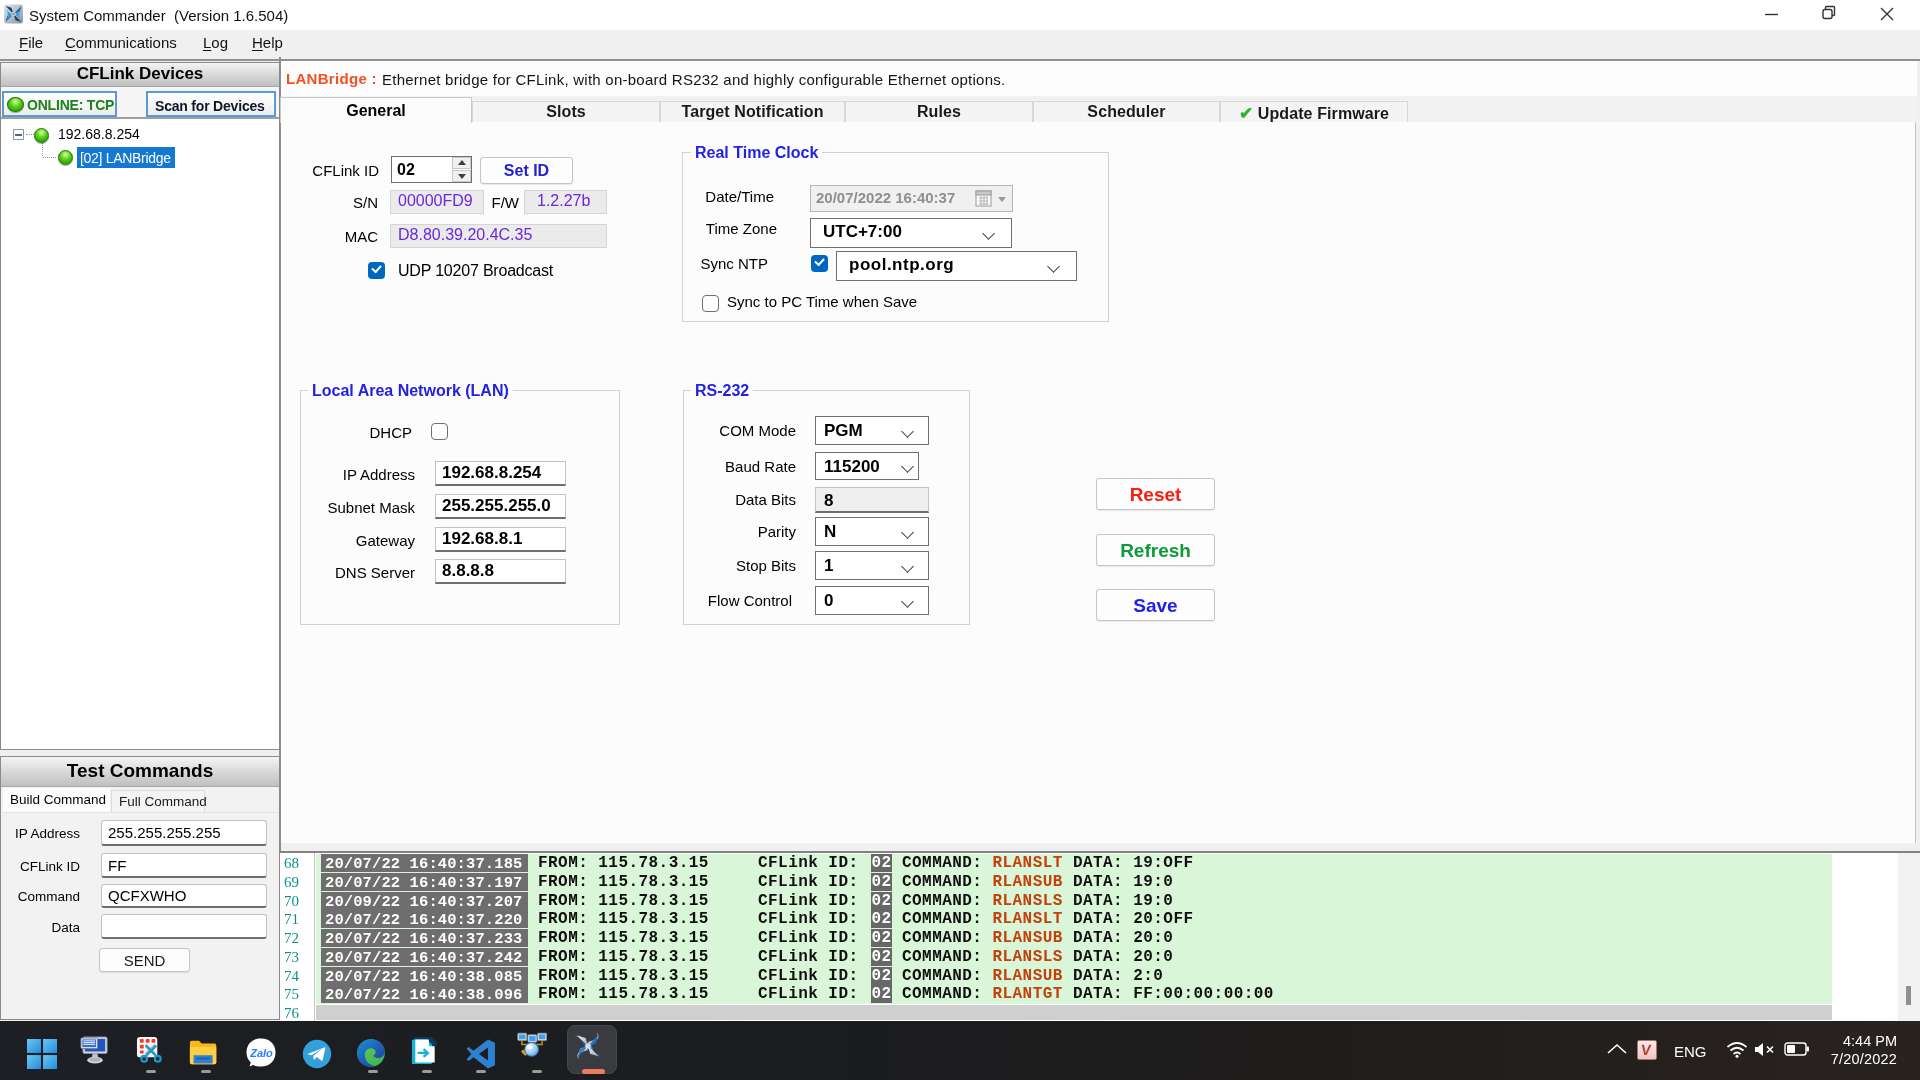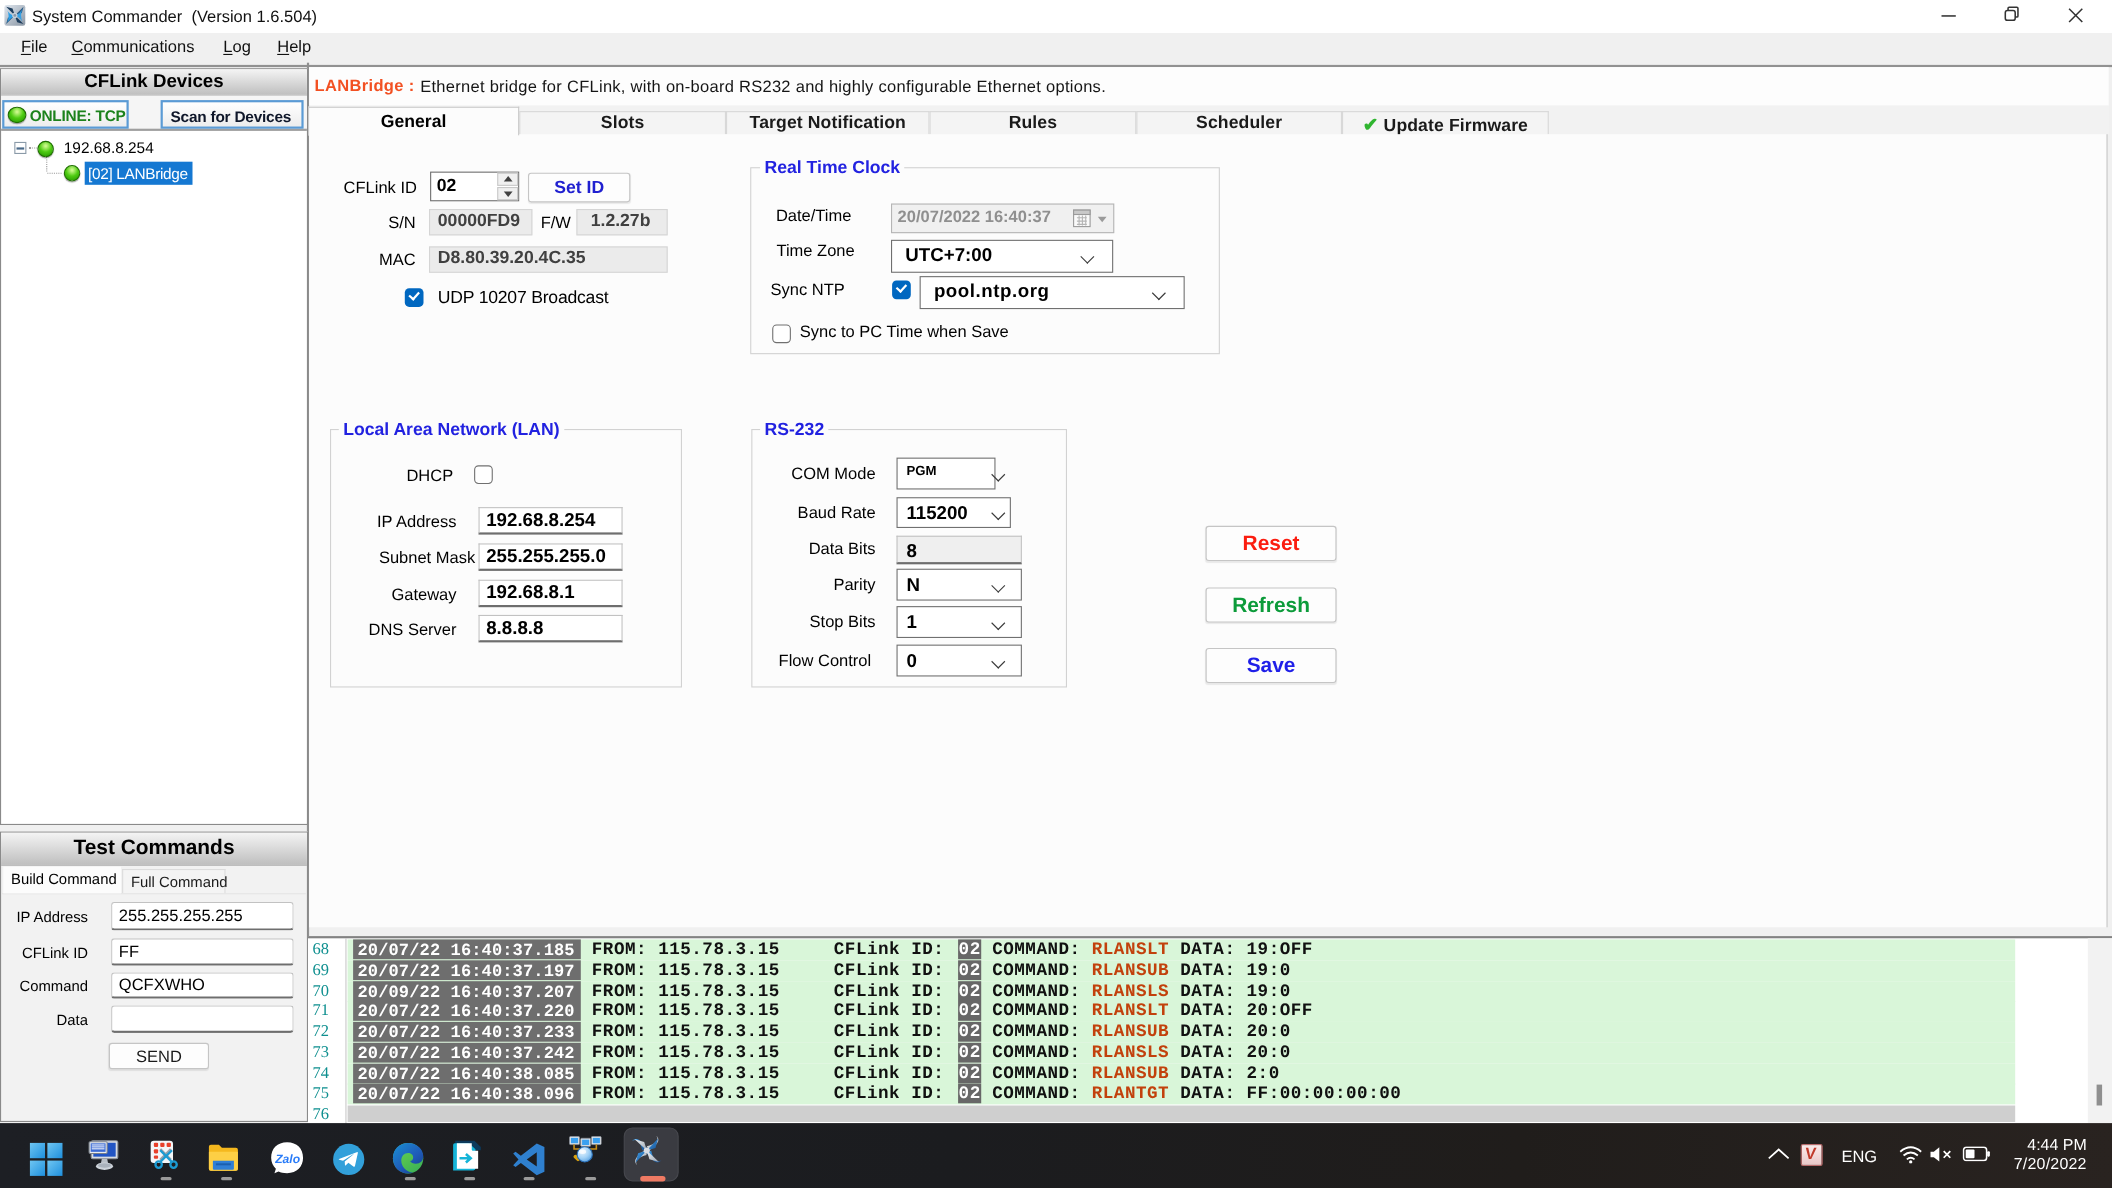--- a/index.html
+++ b/index.html
@@ -23,21 +23,21 @@
 .greenball { position:absolute; border-radius:50%; background:radial-gradient(circle at 50% 28%, #c8f788 6%, #4ecb12 48%, #2a9e00 88%); border:1px solid #1f6e00; box-shadow:0 1px 1px rgba(0,0,0,0.35); }
 
 
 .tbox { position:absolute; background:#fff; border:1px solid #c2c2c2; border-bottom:2px solid #6e6e6e; font-size:16px; font-weight:bold; color:#000; }
 .combo { position:absolute; background:#fff; border:1px solid #707070; font-size:16px; font-weight:bold; color:#000; }
 .chev { position:absolute; width:11px; height:11px; }
 .chev:before { content:""; position:absolute; left:0; top:1px; width:8px; height:8px; border-right:1.7px solid #3a3a3a; border-bottom:1.7px solid #3a3a3a; transform:rotate(45deg); }
 .lbl { position:absolute; font-size:15px; color:#000; text-align:right; margin-top:-1px; }
 .grp { position:absolute; border:1px solid #d2d2d2; }
 .grplbl { position:absolute; font-size:16px; font-weight:bold; color:#2222e0; background:#fcfcfc; padding:0 4px; }
-.gbox { position:absolute; background:#ebebeb; border:1px solid #d5d5d5; font-size:16px; font-weight:bold; color:#404040; }
+.gbox { position:absolute; background:#ebebeb; border:1px solid #d5d5d5; font-size:16px; font-weight:normal; color:#6d28d9; }
 .cb { position:absolute; width:17px; height:17px; border-radius:4px; }
 .cb.on { background:#0067c0; }
 .cb.on:before { content:""; position:absolute; left:4px; top:3px; width:7px; height:4px; border-left:2px solid #fff; border-bottom:2px solid #fff; transform:rotate(-48deg); }
 .cb.off { background:#fff; border:1px solid #707070; }
 .btn { position:absolute; background:#fdfdfd; border:1px solid #c5c5c5; border-radius:3px; text-align:center; font-weight:bold; box-shadow:0 1px 1px rgba(0,0,0,0.08); }
 
 
 #lanstrip { left:281px; top:61px; width:1636px; height:35px; background:#fdfdfd; }
 #tabrow { left:281px; top:96px; width:1636px; height:26px; background:#f2f2f2; }
 .tab { position:absolute; top:101px; height:21px; background:#f4f4f4; border:1px solid #d8d8d8; border-bottom:none; text-align:center; font-weight:bold; font-size:16px; color:#1a1a1a; padding-top:1px; letter-spacing:0.1px; }
@@ -190,31 +190,31 @@
 <div class="chev" style="left:1049px;top:261px"></div>
 <div class="cb off" style="left:702px;top:295px"></div>
 <div class="abs" style="left:727px;top:293px;font-size:15px">Sync to PC Time when Save</div>
 
 <div class="grp" style="left:300px;top:390px;width:320px;height:235px"></div>
 <div class="grplbl" style="left:308px;top:382px">Local Area Network (LAN)</div>
 <div class="lbl" style="left:312px;top:425px;width:100px">DHCP</div>
 <div class="cb off" style="left:431px;top:423px;border-radius:4px"></div>
 <div class="lbl" style="left:315px;top:467px;width:100px">IP Address</div>
 <div class="tbox" style="left:435px;top:461px;width:131px;height:25px;padding:1px 0 0 6px;font-size:17px">192.68.8.254</div>
-<div class="lbl" style="left:332px;top:500px;width:100px">Subnet Mask</div>
+<div class="lbl" style="left:315px;top:500px;width:100px">Subnet Mask</div>
 <div class="tbox" style="left:435px;top:494px;width:131px;height:25px;padding:1px 0 0 6px;font-size:17px">255.255.255.0</div>
 <div class="lbl" style="left:315px;top:533px;width:100px">Gateway</div>
 <div class="tbox" style="left:435px;top:527px;width:131px;height:25px;padding:1px 0 0 6px;font-size:17px">192.68.8.1</div>
 <div class="lbl" style="left:315px;top:565px;width:100px">DNS Server</div>
 <div class="tbox" style="left:435px;top:559px;width:131px;height:25px;padding:1px 0 0 6px;font-size:17px">8.8.8.8</div>
 
 <div class="grp" style="left:683px;top:390px;width:287px;height:235px"></div>
 <div class="grplbl" style="left:691px;top:382px">RS-232</div>
 <div class="lbl" style="left:696px;top:423px;width:100px">COM Mode</div>
-<div class="combo" style="left:815px;top:416px;width:90px;height:29px;padding:4px 0 0 8px;font-size:12px">PGM</div>
+<div class="combo" style="left:815px;top:416px;width:114px;height:29px;padding:4px 0 0 8px;font-size:17px">PGM</div>
 <div class="chev" style="left:903px;top:426px"></div>
 <div class="lbl" style="left:696px;top:459px;width:100px">Baud Rate</div>
 <div class="combo" style="left:815px;top:452px;width:104px;height:28px;padding:4px 0 0 8px;font-size:17px">115200</div>
 <div class="chev" style="left:903px;top:461px"></div>
 <div class="lbl" style="left:696px;top:492px;width:100px">Data Bits</div>
 <div class="abs" style="left:815px;top:487px;width:114px;height:26px;background:#efefef;border:1px solid #c2c2c2;border-bottom:2px solid #6e6e6e;font-size:17px;font-weight:bold;padding:3px 0 0 8px">8</div>
 <div class="lbl" style="left:696px;top:524px;width:100px">Parity</div>
 <div class="combo" style="left:815px;top:517px;width:114px;height:29px;padding:4px 0 0 8px;font-size:17px">N</div>
 <div class="chev" style="left:903px;top:527px"></div>
 <div class="lbl" style="left:696px;top:558px;width:100px">Stop Bits</div>

